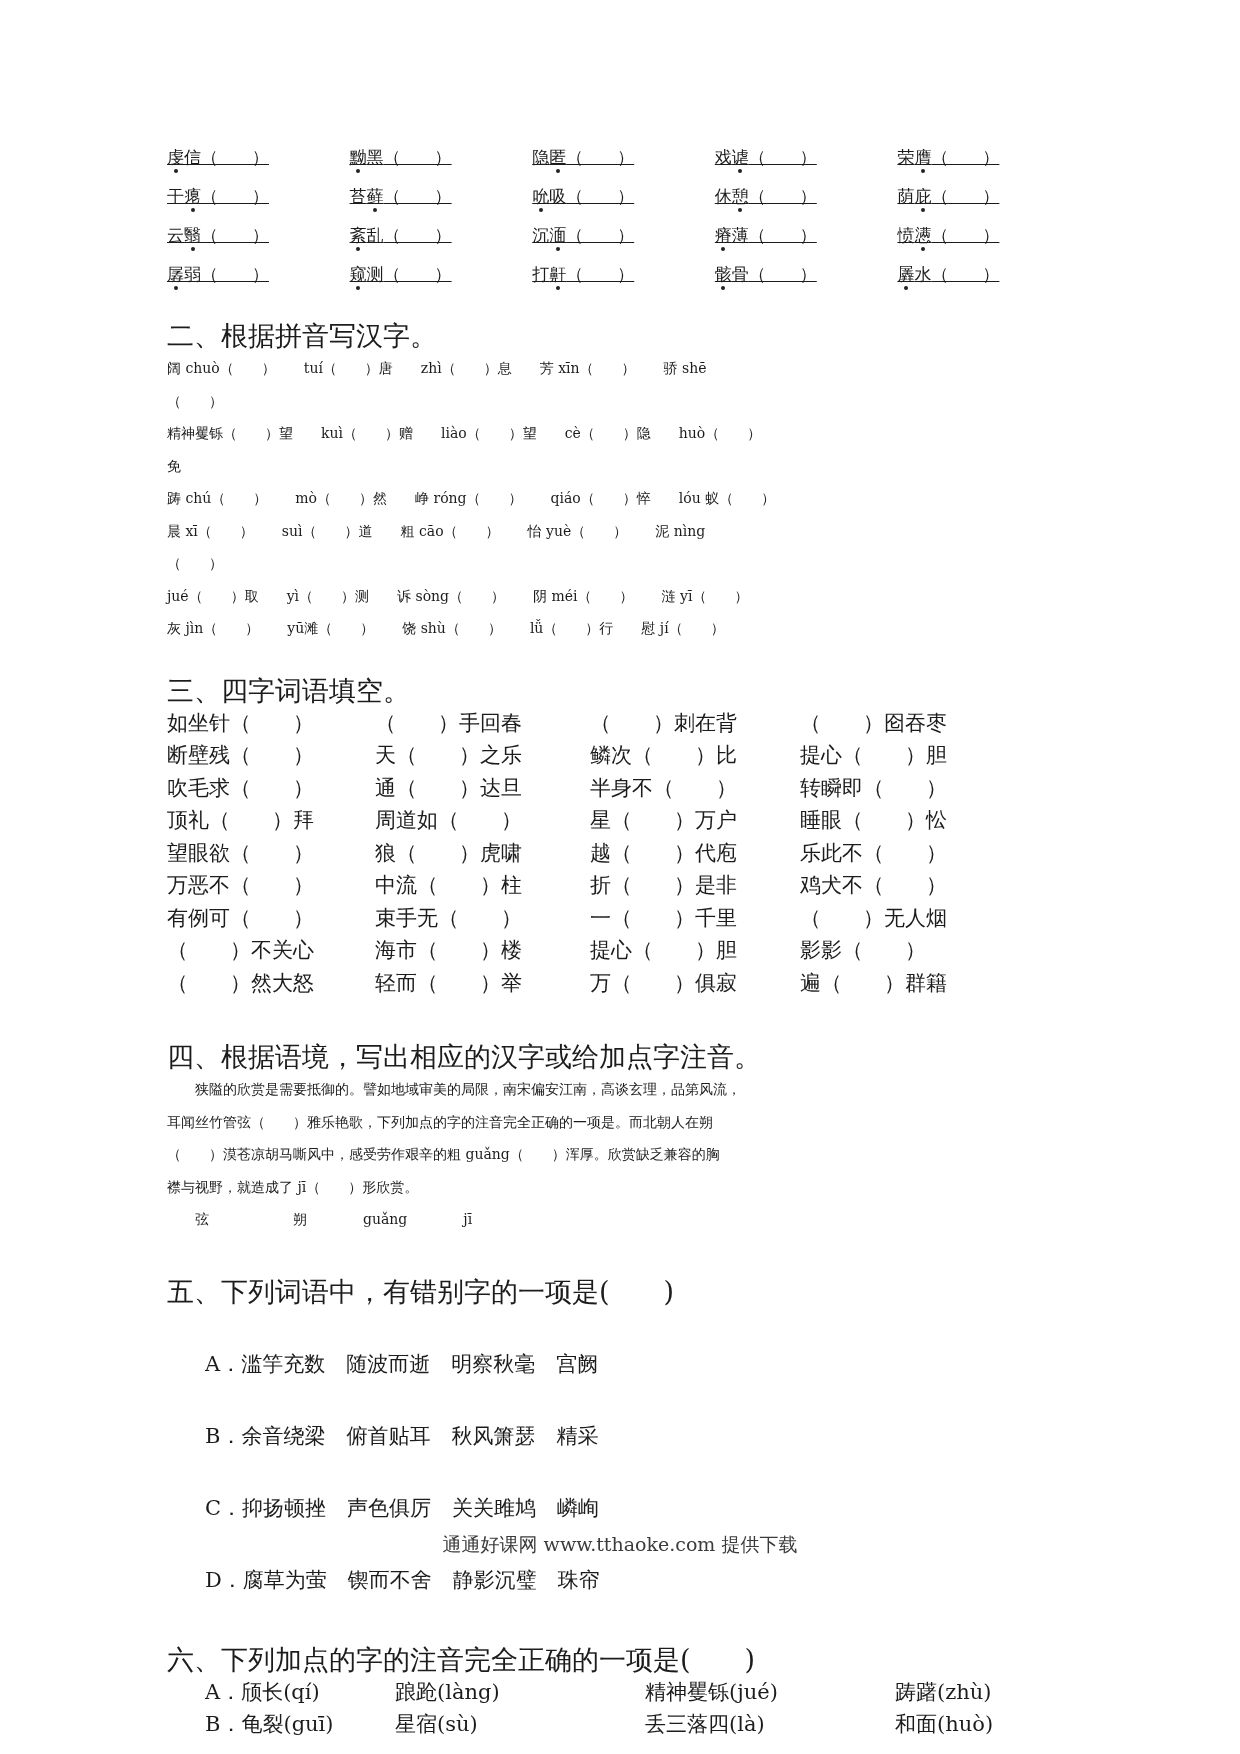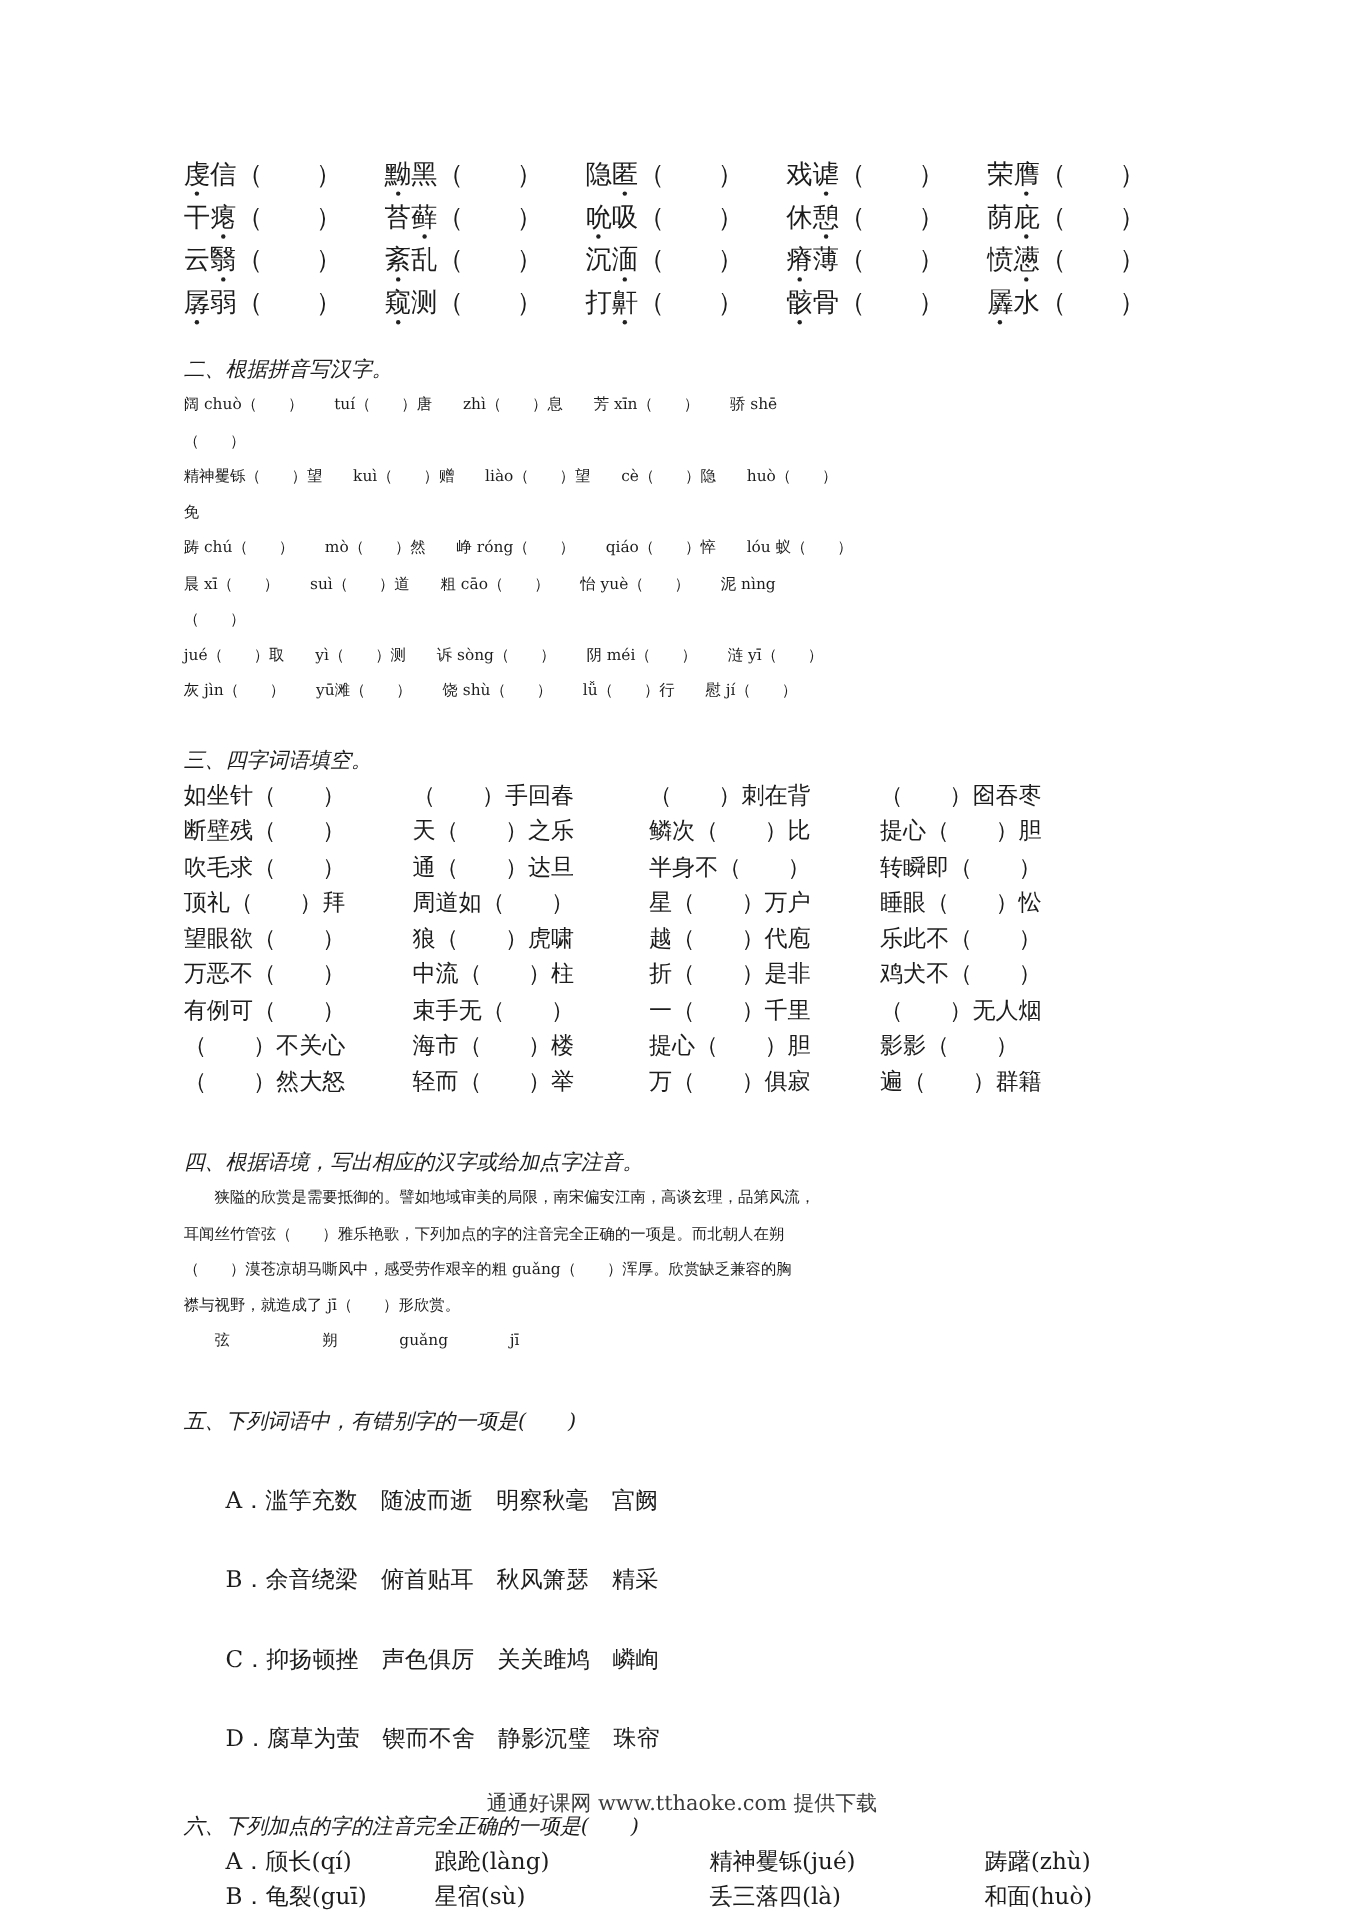--- a/index.html
+++ b/index.html
@@ -14,32 +14,33 @@
   .page{
     position:absolute;inset:0;
     padding:138px 160px 0 167px;
     box-sizing:border-box;
   }
   .s1-row{
     display:grid;
     grid-template-columns:repeat(5,1fr);
     height:39px;
     align-items:center;
-    font-size:24px;
+    font-size:17px;
     white-space:nowrap;
+    text-decoration:underline;
   }
   .dotted{position:relative;}
   .dotted::after{
     content:"";
     position:absolute;left:50%;bottom:-6px;
     transform:translateX(-50%);
     width:4px;height:4px;border-radius:50%;
     background:#222222;
   }
-  .sec-title{font-size:19px;line-height:32px;white-space:pre-wrap;font-style:italic;}
+  .sec-title{font-size:27px;line-height:32px;white-space:pre-wrap;}
   .line{font-size:14px;line-height:32.5px;white-space:pre-wrap;}
   .sec2{margin-top:26px;}
   .sec3{margin-top:30px;}
   .sec4{margin-top:42px;}
   .sec5{margin-top:40px;}
   .sec6{margin-top:48px;}
   .s3-row{
     display:grid;
     grid-template-columns:208px 215px 210px 1fr;
     font-size:21px;line-height:32.5px;
@@ -53,21 +54,21 @@
     white-space:nowrap;
   }
   .option-line{
     font-size:21px;line-height:32px;
     padding-left:38px;
     white-space:pre-wrap;
     margin-top:40px;
   }
   .cell{white-space:pre-wrap;}
   .footer{
-    position:absolute;left:0;right:0;top:1626px;
+    position:absolute;left:0;right:0;top:1532px;
     text-align:center;
     font-size:19px;
     color:#3b3b3b;
   }
 </style>
 </head>
 <body>
 
 <div class="page">
 

